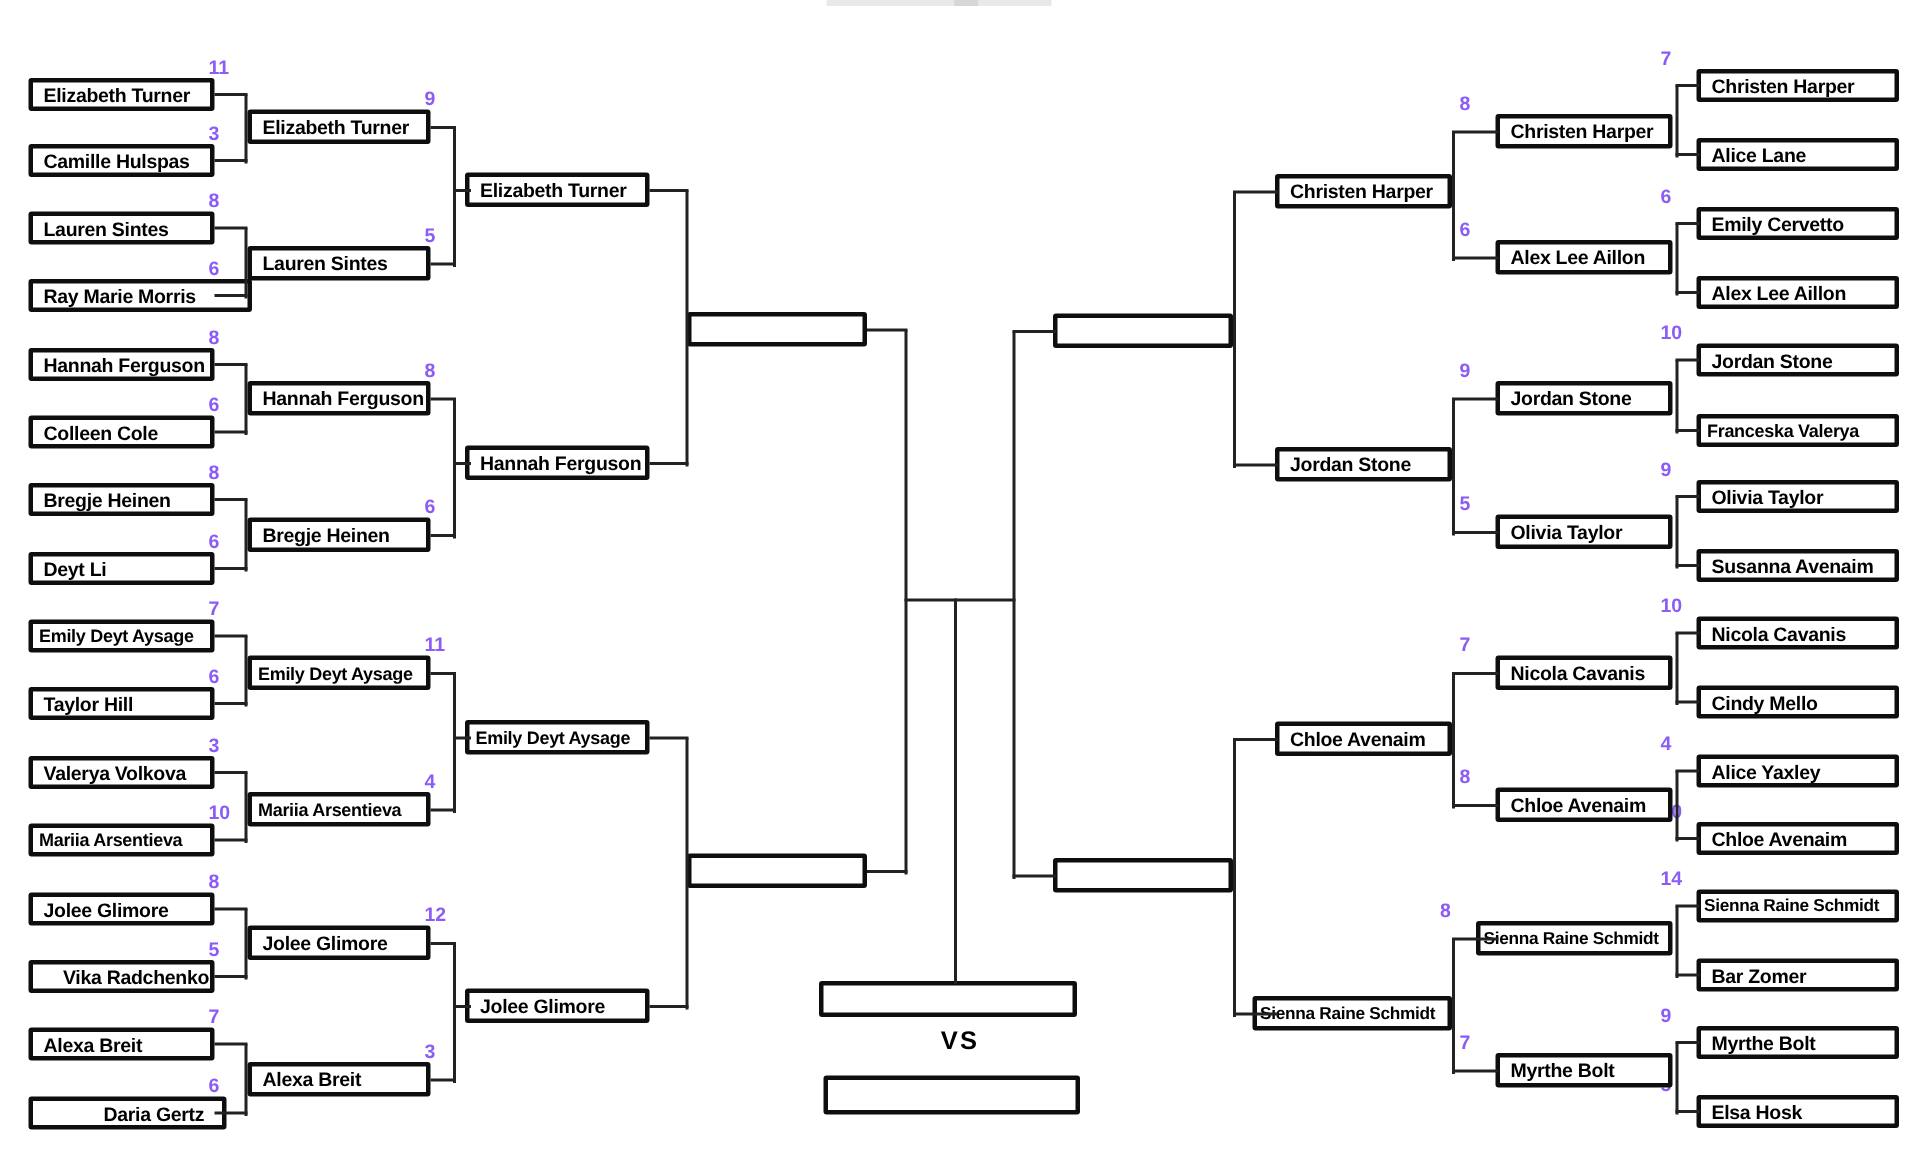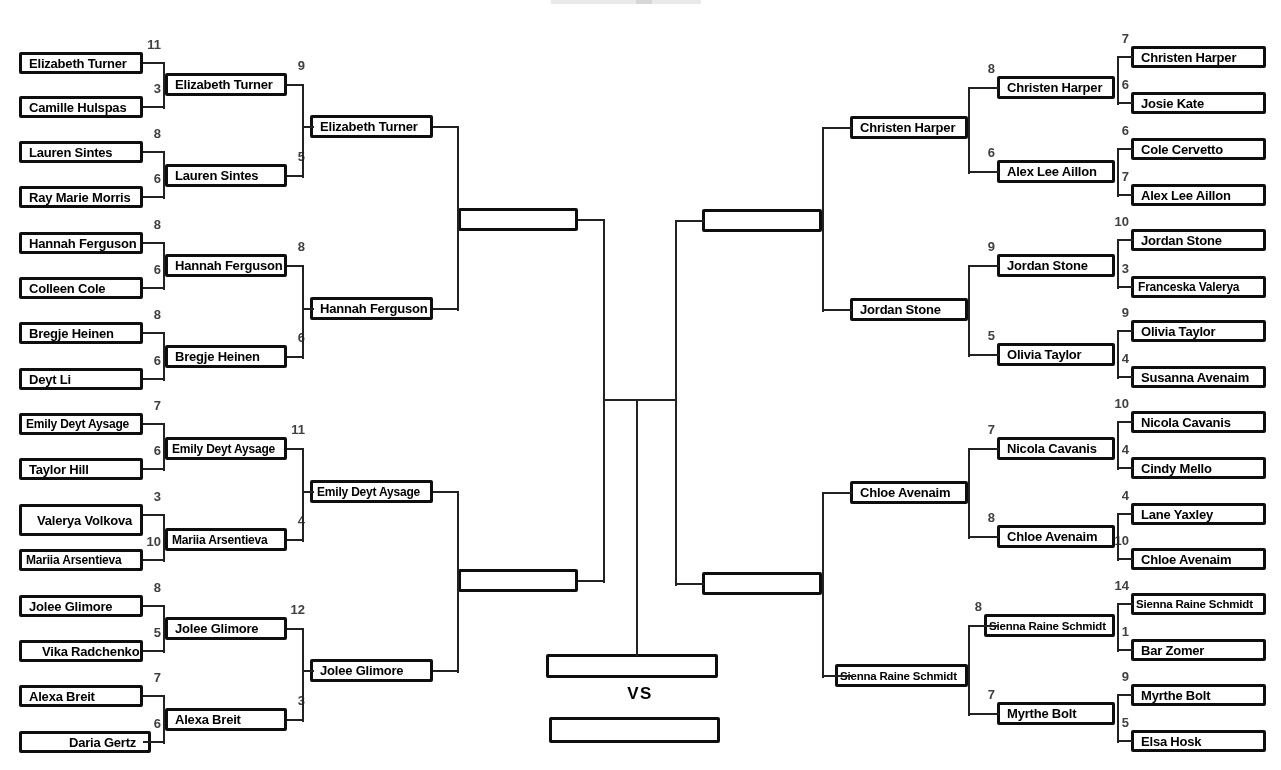--- a/index.html
+++ b/index.html
@@ -9,22 +9,22 @@
     position:absolute;box-sizing:border-box;
     background:var(--fill,#fff);
     border:3px solid var(--border,#0e0e0e);
     border-radius:2px;
     display:flex;align-items:center;
     font-weight:700;font-size:13px;letter-spacing:-0.2px;color:#000;
     padding-left:7px;white-space:nowrap;overflow:hidden;
   }
   .slot{padding-left:0;}
   .score{
-    position:absolute;width:22px;text-align:right;
-    font-weight:700;font-size:13px;color:#404040;line-height:14px;
+    position:absolute;width:22px;text-align:left;
+    font-weight:700;font-size:13px;color:#8b5cf6;line-height:14px;
   }
   .cline{position:absolute;background:var(--line,#222);}
   #vs-label{
     position:absolute;left:560px;top:684px;width:160px;text-align:center;
     font-weight:700;font-size:17px;letter-spacing:1.5px;color:#000;
   }
   #cropped-title-bar{position:absolute;left:551px;top:0;width:150px;height:4px;background:#e9e9e9;}
   #cropped-title-bar b{position:absolute;left:85px;top:0;width:16px;height:4px;background:#d7d7d7;}
 </style>
 </head>
@@ -47,21 +47,21 @@
     </div>
     <div class="score" style="left: 139px; top: 38px;">11</div>
     <div class="bbox" style="left: 19px; top: 96px; width: 124px; height: 22px;">
       <span>Camille Hulspas</span>
     </div>
     <div class="score" style="left: 139px; top: 82px;">3</div>
     <div class="bbox" style="left: 19px; top: 141px; width: 124px; height: 22px;">
       <span>Lauren Sintes</span>
     </div>
     <div class="score" style="left: 139px; top: 127px;">8</div>
-    <div class="bbox" style="left: 19px; top: 186px; width: 124px; height: 22px;">
+    <div class="bbox" style="left: 19px; top: 186px; width: 149px; height: 22px;">
       <span>Ray Marie Morris</span>
     </div>
     <div class="score" style="left: 139px; top: 172px;">6</div>
     <div class="bbox" style="left: 19px; top: 232px; width: 124px; height: 22px;">
       <span>Hannah Ferguson</span>
     </div>
     <div class="score" style="left: 139px; top: 218px;">8</div>
     <div class="bbox" style="left: 19px; top: 277px; width: 124px; height: 22px;">
       <span>Colleen Cole</span>
     </div>
@@ -75,21 +75,21 @@
     </div>
     <div class="score" style="left: 139px; top: 354px;">6</div>
     <div class="bbox" style="left: 19px; top: 413px; width: 124px; height: 22px; font-size: 12px; padding-left: 4px;">
       <span>Emily Deyt Aysage</span>
     </div>
     <div class="score" style="left: 139px; top: 399px;">7</div>
     <div class="bbox" style="left: 19px; top: 458px; width: 124px; height: 22px;">
       <span>Taylor Hill</span>
     </div>
     <div class="score" style="left: 139px; top: 444px;">6</div>
-    <div class="bbox" style="left: 19px; top: 504px; width: 124px; height: 32px; justify-content: center;">
+    <div class="bbox" style="left: 19px; top: 504px; width: 124px; height: 22px;">
       <span>Valerya Volkova</span>
     </div>
     <div class="score" style="left: 139px; top: 490px;">3</div>
     <div class="bbox" style="left: 19px; top: 549px; width: 124px; height: 22px; font-size: 12px; padding-left: 4px;">
       <span>Mariia Arsentieva</span>
     </div>
     <div class="score" style="left: 139px; top: 535px;">10</div>
     <div class="bbox" style="left: 19px; top: 595px; width: 124px; height: 22px;">
       <span>Jolee Glimore</span>
     </div>
@@ -199,25 +199,25 @@
     <div class="cline" style="left: 433px; top: 669.5px; width: 26px; height: 2px;"></div>
     <div class="cline" style="left: 457px; top: 491.5px; width: 2px; height: 181px;"></div>
     <div class="cline" style="left: 578px; top: 218.5px; width: 27px; height: 2px;"></div>
     <div class="cline" style="left: 578px; top: 579.5px; width: 27px; height: 2px;"></div>
     <div class="cline" style="left: 603px; top: 219.5px; width: 2px; height: 363px;"></div>
     <div class="bbox" style="left: 1131px; top: 46px; width: 135px; height: 22px;">
       <span>Christen Harper</span>
     </div>
     <div class="score" style="left: 1107px; top: 32px;">7</div>
     <div class="bbox" style="left: 1131px; top: 92px; width: 135px; height: 22px;">
-      <span>Josie Kate</span>
+      <span>Alice Lane</span>
     </div>
     <div class="score" style="left: 1107px; top: 78px;">6</div>
     <div class="bbox" style="left: 1131px; top: 138px; width: 135px; height: 22px;">
-      <span>Cole Cervetto</span>
+      <span>Emily Cervetto</span>
     </div>
     <div class="score" style="left: 1107px; top: 124px;">6</div>
     <div class="bbox" style="left: 1131px; top: 184px; width: 135px; height: 22px;">
       <span>Alex Lee Aillon</span>
     </div>
     <div class="score" style="left: 1107px; top: 170px;">7</div>
     <div class="bbox" style="left: 1131px; top: 229px; width: 135px; height: 22px;">
       <span>Jordan Stone</span>
     </div>
     <div class="score" style="left: 1107px; top: 215px;">10</div>
@@ -235,21 +235,21 @@
     <div class="score" style="left: 1107px; top: 352px;">4</div>
     <div class="bbox" style="left: 1131px; top: 411px; width: 135px; height: 22px;">
       <span>Nicola Cavanis</span>
     </div>
     <div class="score" style="left: 1107px; top: 397px;">10</div>
     <div class="bbox" style="left: 1131px; top: 457px; width: 135px; height: 22px;">
       <span>Cindy Mello</span>
     </div>
     <div class="score" style="left: 1107px; top: 443px;">4</div>
     <div class="bbox" style="left: 1131px; top: 503px; width: 135px; height: 22px;">
-      <span>Lane Yaxley</span>
+      <span>Alice Yaxley</span>
     </div>
     <div class="score" style="left: 1107px; top: 489px;">4</div>
     <div class="bbox" style="left: 1131px; top: 548px; width: 135px; height: 22px;">
       <span>Chloe Avenaim</span>
     </div>
     <div class="score" style="left: 1107px; top: 534px;">10</div>
     <div class="bbox" style="left: 1131px; top: 593px; width: 135px; height: 22px; font-size: 11.5px; padding-left: 2px;">
       <span>Sienna Raine Schmidt</span>
     </div>
     <div class="score" style="left: 1107px; top: 579px;">14</div>

